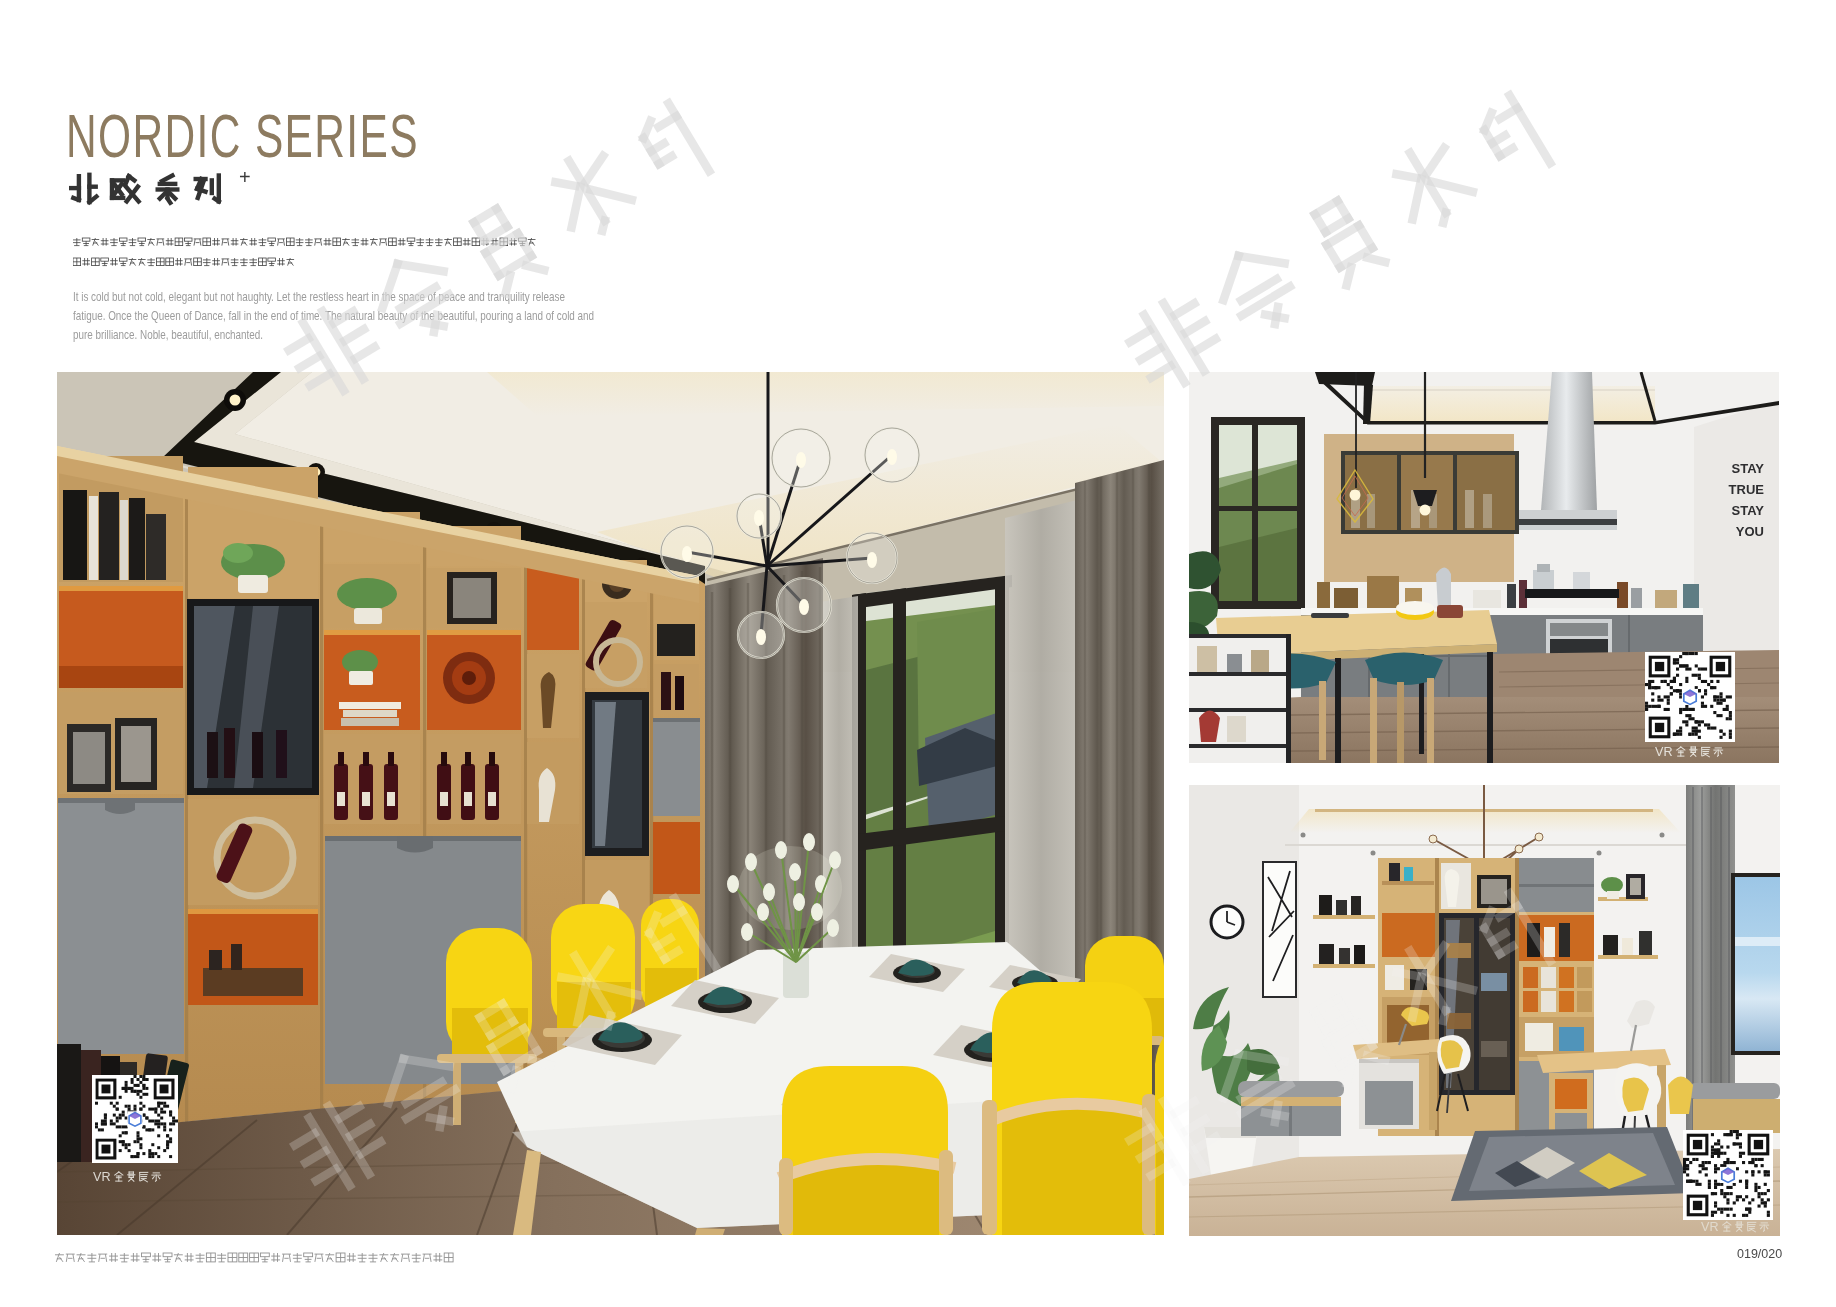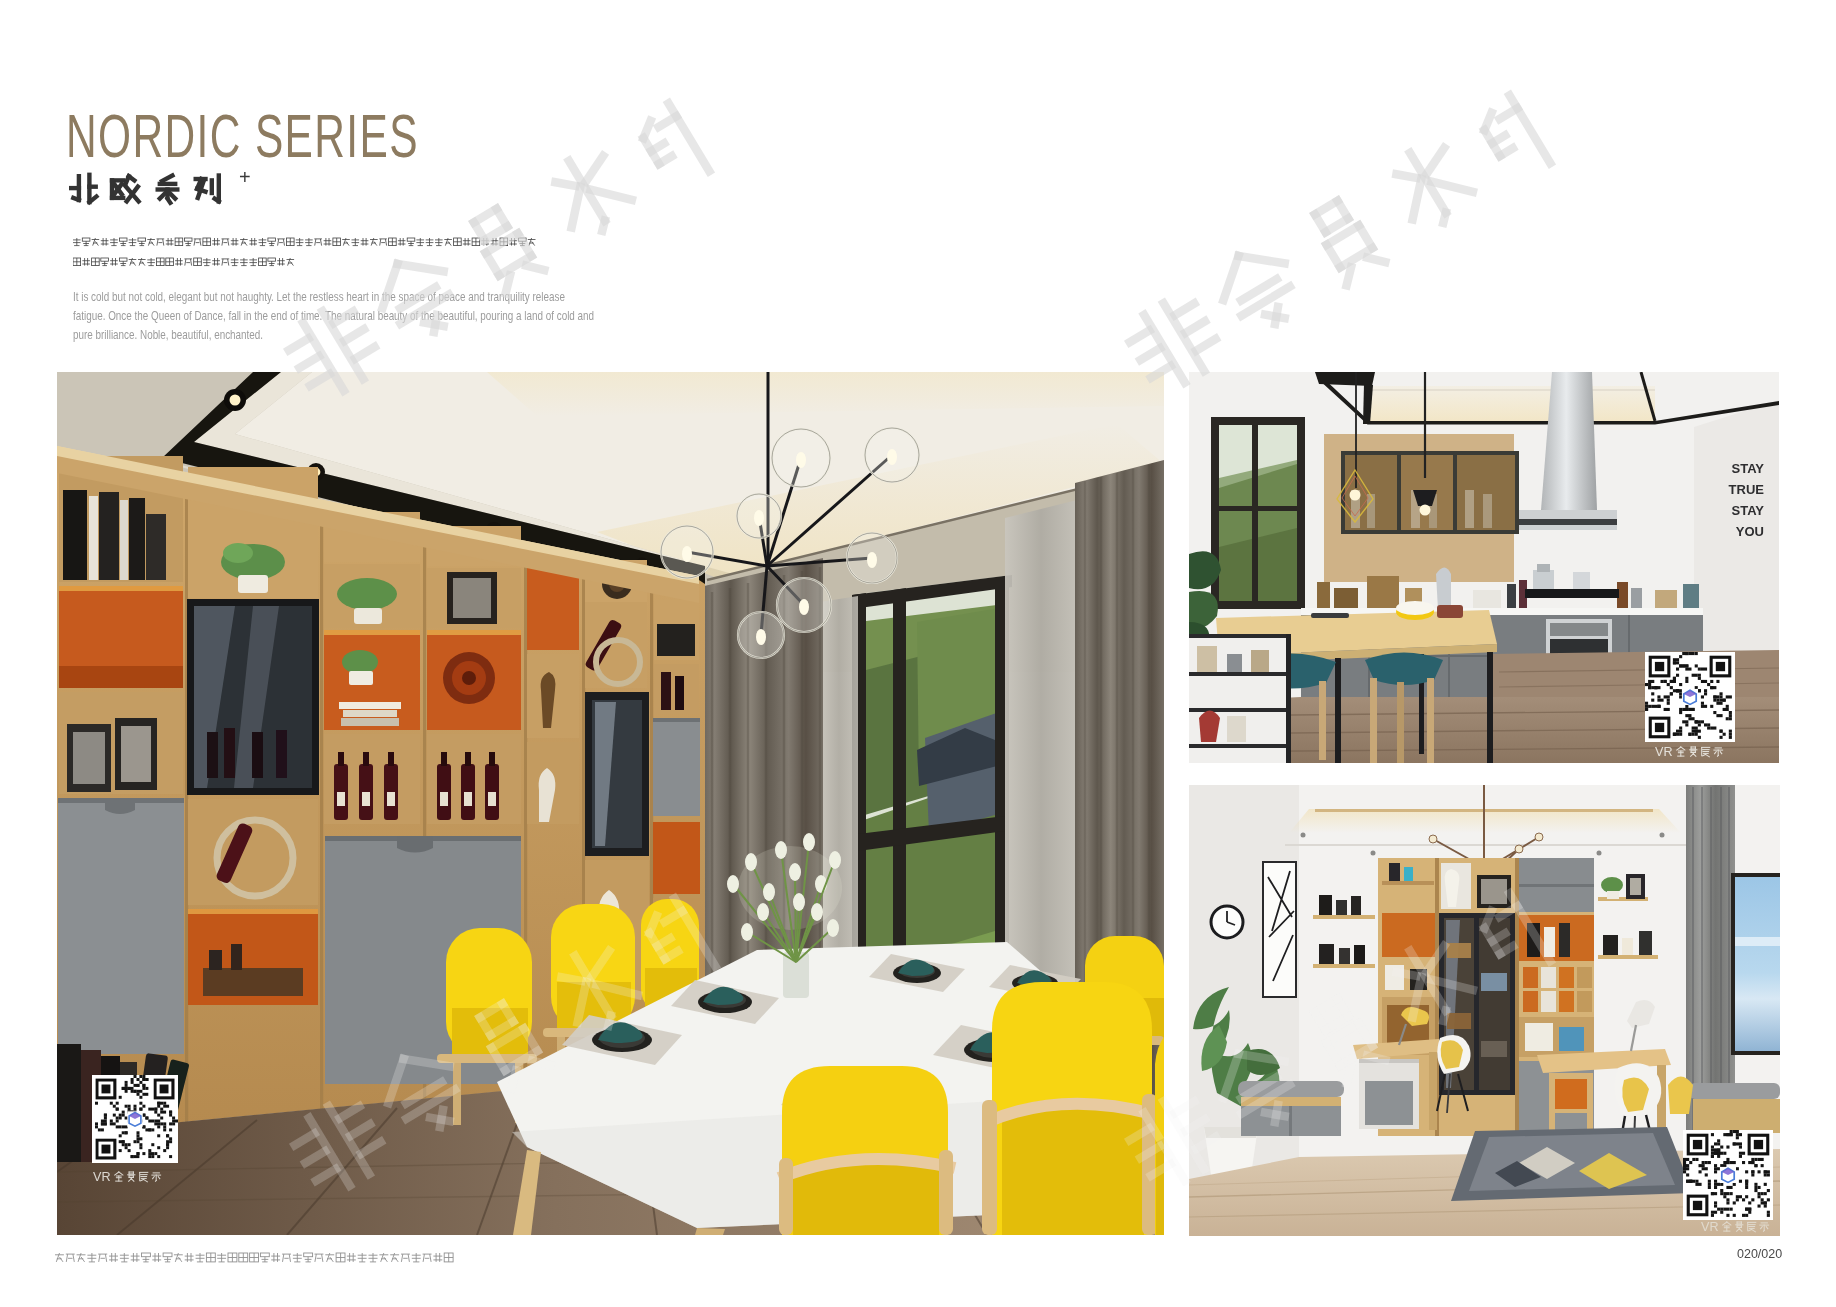--- a/index.html
+++ b/index.html
@@ -2067,13 +2067,13 @@
         <line x1="381.1" y1="1.0" x2="381.1" y2="9.9"></line>
         <line x1="384.7" y1="1.0" x2="384.7" y2="9.9"></line>
         <line x1="378.4" y1="4.1" x2="387.3" y2="4.1"></line>
         <line x1="378.4" y1="7.9" x2="387.3" y2="7.9"></line>
         <rect x="389.2" y="1.0" width="8.9" height="8.9"></rect>
         <line x1="389.2" y1="5.5" x2="398.1" y2="5.5"></line>
         <line x1="393.7" y1="1.0" x2="393.7" y2="9.9"></line>
       </g>
     </svg></div>
 
-<div class="abs" style="left:1737px; top:1247px; font-size:12.5px; color:#4a4a4a;">020/020</div>
+<div class="abs" style="left:1737px; top:1247px; font-size:12.5px; color:#4a4a4a;">019/020</div>
 
 </body></html>

